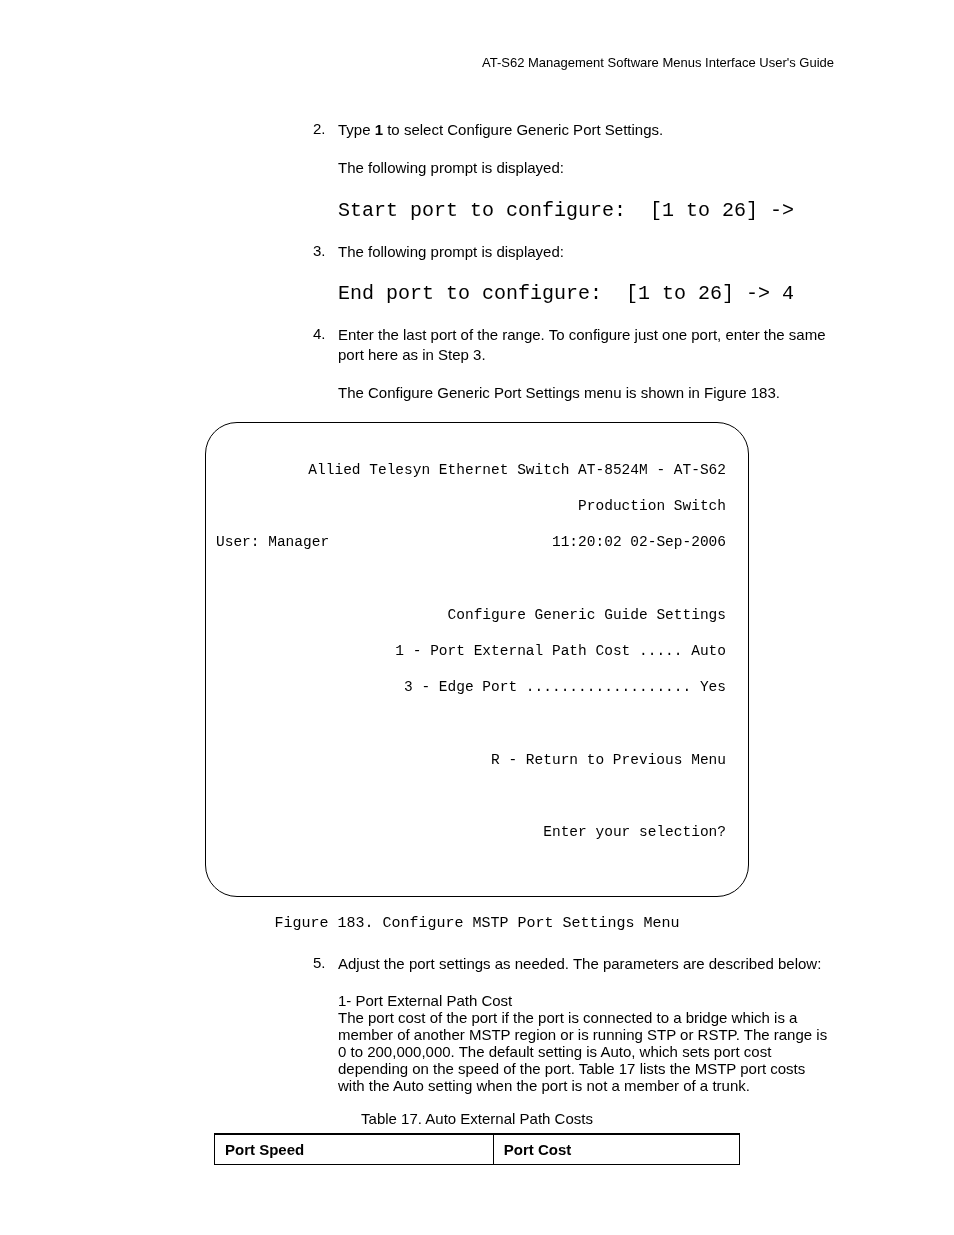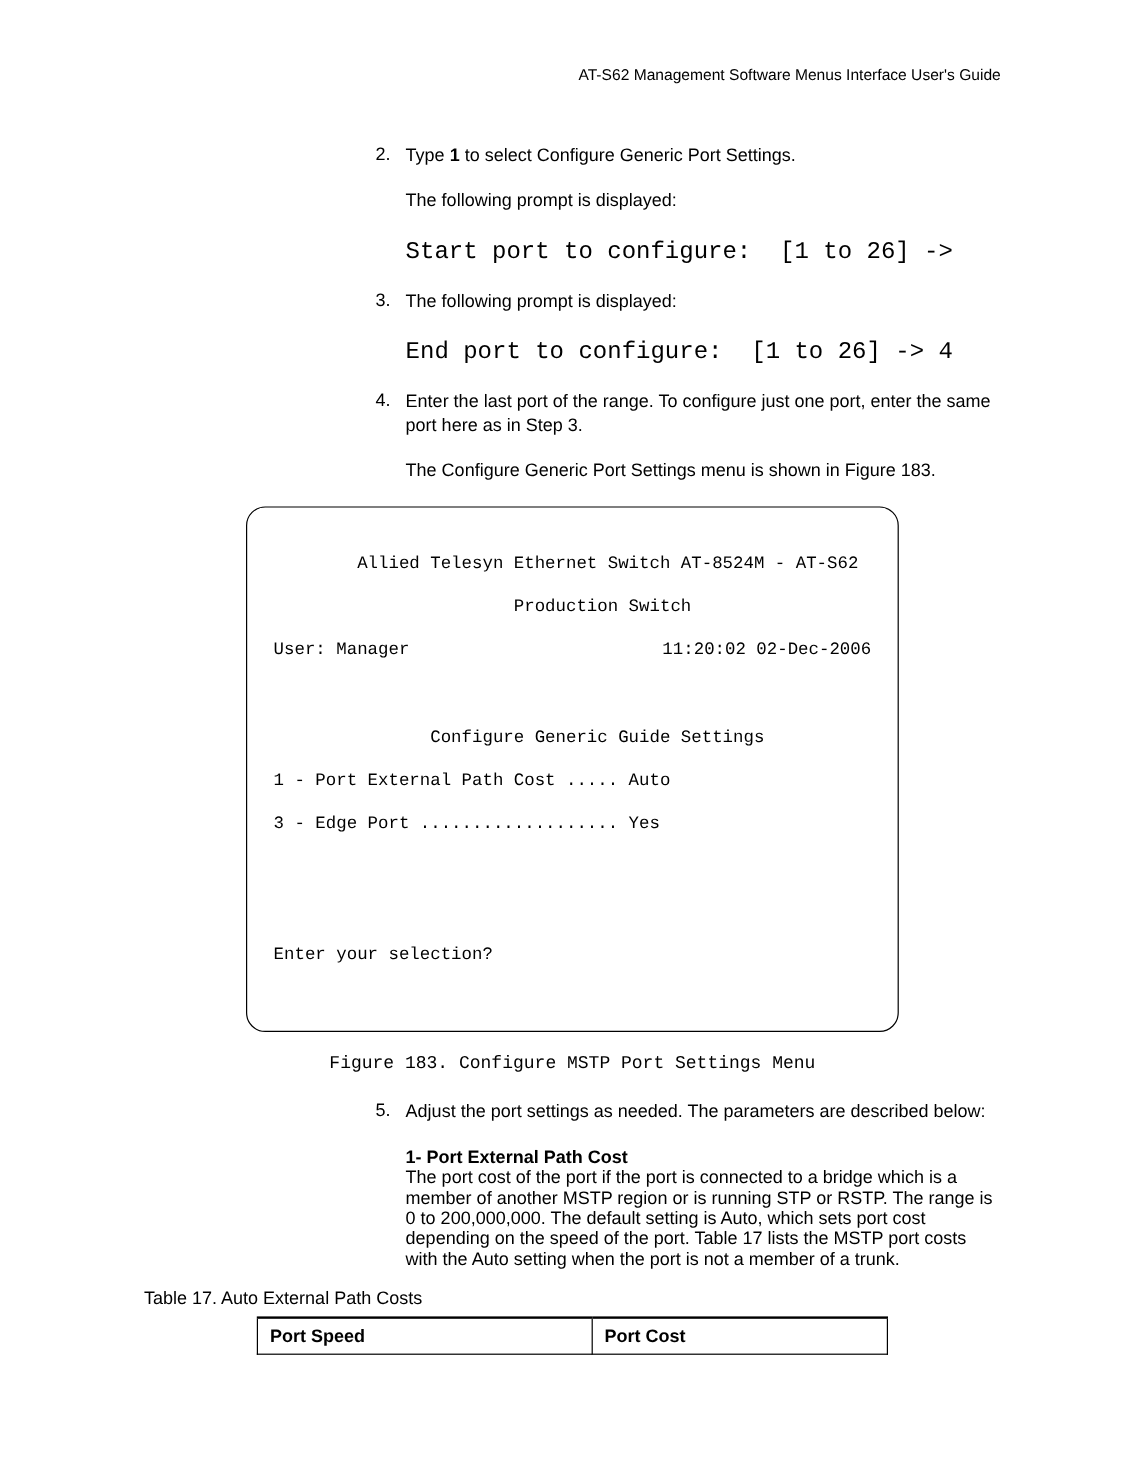--- a/index.html
+++ b/index.html
@@ -42,43 +42,44 @@
     font-family: "Courier New", Courier, monospace;
     font-size: 20px;
     white-space: pre;
     margin: 0 0 18px 0;
     line-height: 1.35;
   }
   .bold { font-weight: bold; }
   .terminal {
     margin: 12px 85px 18px 85px;
     border: 1px solid #000;
-    border-radius: 16px;
-    padding: 20px 22px 18px 22px;
+    border-radius: 32px;
+    padding: 20px 22px 18px 10px;
     font-family: "Courier New", Courier, monospace;
     font-size: 14.5px;
     line-height: 1.25;
     white-space: pre;
+    text-align: right;
   }
   .fig-caption {
     text-align: center;
     font-size: 15px;
     margin: 10px 0 22px 0;
     font-family: Liberation Mono, monospace;
   }
   .sub-block {
     margin-left: 0;
     margin-bottom: 16px;
   }
   .sub-block .sub-head {
-    font-weight: bold;
+    font-weight: normal;
     display: block;
   }
   .table-caption {
-    text-align: left;
+    text-align: center;
     font-size: 15px;
     margin: 10px 0 6px 0;
   }
   table.data {
     border-collapse: collapse;
     margin: 0 auto;
     width: 526px;
   }
   table.data th, table.data td {
     border: 1px solid #000;
@@ -125,26 +126,27 @@
     <li>
       <span class="num">4.</span>
       <p class="para">Enter the last port of the range. To configure just one port, enter the same port here as in Step 3.</p>
       <p class="para">The Configure Generic Port Settings menu is shown in Figure 183.</p>
     </li>
   </ol>
 
   <div class="terminal">
 <div>        Allied Telesyn Ethernet Switch AT-8524M - AT-S62</div>
 <div>                       Production Switch</div>
-<div style="display:flex;justify-content:space-between;gap:40px;"><span>User: Manager</span><span>11:20:02 02-Dec-2006</span></div>
+<div style="display:flex;justify-content:space-between;gap:40px;"><span>User: Manager</span><span>11:20:02 02-Sep-2006</span></div>
 <div>&nbsp;</div>
 <div>               Configure Generic Guide Settings</div>
 <div>1 - Port External Path Cost ..... Auto</div>
 <div>3 - Edge Port ................... Yes</div>
 <div>&nbsp;</div>
+<div>R - Return to Previous Menu</div>
 <div>&nbsp;</div>
 <div>Enter your selection?</div>
   </div>
 
   <div class="fig-caption">Figure 183. Configure MSTP Port Settings Menu</div>
 
   <ol class="main-list">
     <li>
       <span class="num">5.</span>
       <p class="para">Adjust the port settings as needed. The parameters are described below:</p>

